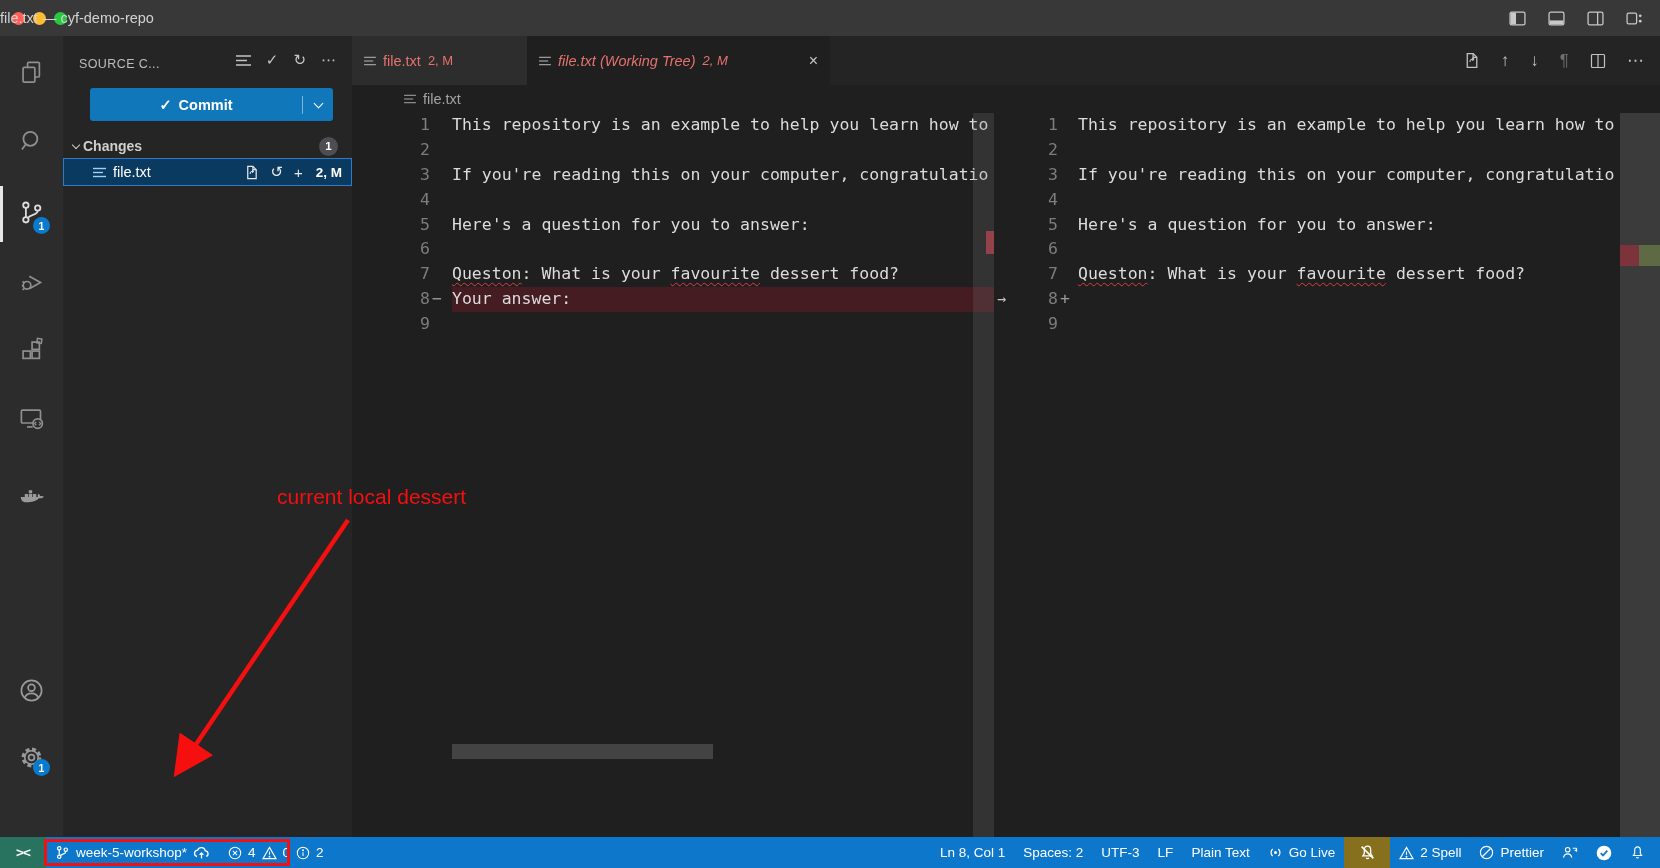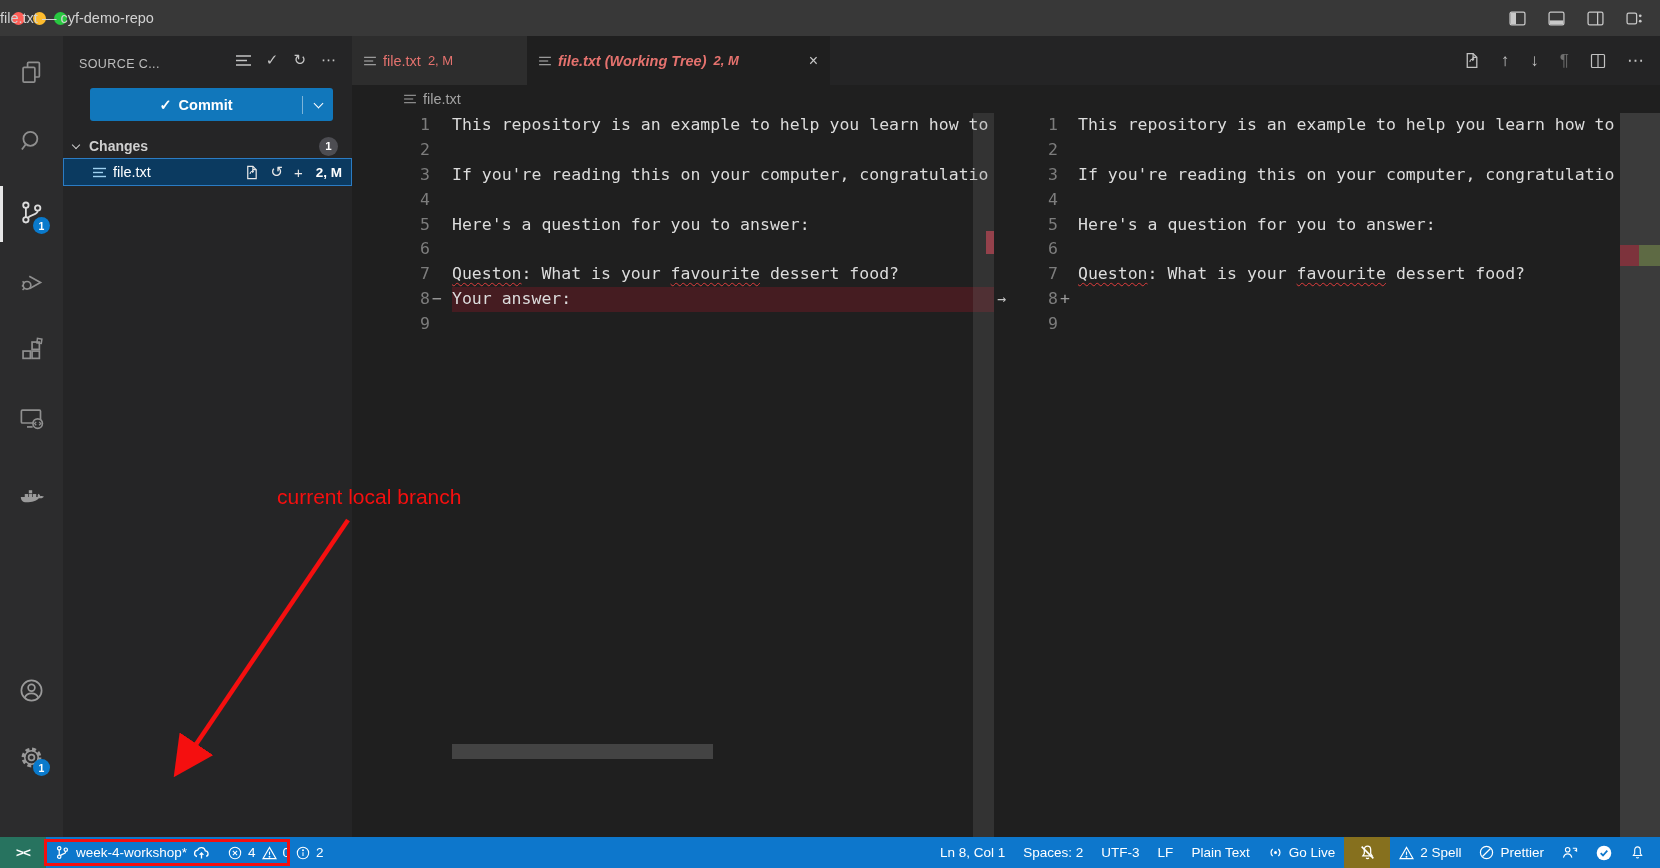--- a/index.html
+++ b/index.html
@@ -37,42 +37,42 @@
     font-family:"Liberation Sans",sans-serif; outline:none; }
   .msg::placeholder { color:#9b9b9b; }
   .commit { margin:14px 19px 0 27px; width:243px; height:33px; background:#1177bb; border-radius:3px;
     color:#fff; display:flex; align-items:center; position:relative; cursor:pointer; }
   .commit-main { flex:1; display:flex; align-items:center; justify-content:center; gap:7px;
     font-size:14.5px; font-weight:600; }
   .commit-sep { width:1px; height:18px; background:rgba(255,255,255,.45); }
   .commit-dd { width:30px; display:flex; align-items:center; justify-content:center; }
   .chev { width:7px; height:7px; border-right:1.6px solid currentColor; border-bottom:1.6px solid currentColor;
     transform:rotate(45deg); margin-top:-3px; }
-  .changes-row { margin-top:13px; height:24px; display:flex; align-items:center; padding:0 14px 0 6px; gap:6px; }
+  .changes-row { margin-top:13px; height:24px; display:flex; align-items:center; padding:0 14px 0 6px; }
   .twisty { width:6px; height:6px; border-right:1.4px solid #ccc; border-bottom:1.4px solid #ccc;
     transform:rotate(45deg); margin:0 4px 2px 4px; }
   .changes-label { font-size:14px; font-weight:700; color:#cfcfcf; }
   .count-badge { margin-left:auto; min-width:19px; height:19px; border-radius:10px; background:#4d4d52;
     color:#fff; font-size:11.5px; font-weight:600; display:flex; align-items:center; justify-content:center; padding:0 5px;}
   .file-row { height:28px; display:flex; align-items:center; background:#0b3a60; outline:1px solid #2b7cc4;
     outline-offset:-1px; padding:0 10px 0 30px; gap:7px; cursor:pointer; }
   .file-row .fname { font-size:14.5px; color:#fff; }
   .file-actions { margin-left:auto; display:flex; align-items:center; gap:11px; color:#e8e8e8; }
   .file-actions .uicon { font-size:15px; }
   .fstatus { font-size:13.5px; font-weight:600; color:#fff; margin-left:2px; }
 
   
   .editor { position:absolute; left:352px; top:36px; right:0; bottom:31px; background:#1f1f1f; }
   .tabbar { position:relative; height:49px; background:#242425; display:flex; }
   .tab { height:49px; display:flex; align-items:center; padding:0 12px; gap:7px; font-size:14.5px; cursor:pointer; }
   .tab .tlabel { color:#e5726e; }
   .tab .tbadge { color:#e5726e; font-size:13px; }
   .tab1 { width:175px; background:#2d2d2d; }
   .tab2 { width:303px; background:#1f1f1f; }
-  .tab2 .tlabel, .tab2 .tbadge { font-style:italic;font-weight:bold; }
+  .tab2 .tlabel, .tab2 .tbadge { font-style:italic; }
   .tab-close { margin-left:auto; color:#c8c8c8; font-size:16px; }
   .editor-actions { position:absolute; right:16px; top:0; height:49px; display:flex; gap:21px;
     align-items:center; color:#c2c2c2; }
   .editor-actions .uicon { font-size:17px; }
   .uicon.dim { color:#6f6f6f; }
   .breadcrumb { height:28px; display:flex; align-items:center; gap:7px; padding-left:52px;
     color:#a3a3a3; font-size:14.5px; }
 
   
   .diff { position:absolute; left:0; top:77px; right:0; bottom:0; display:flex; }
@@ -374,21 +374,21 @@
     <span>&gt;&lt;</span>
   </div>
   <div class="sb-item">
     <svg width="15" height="15" viewBox="0 0 16 16" fill="none" stroke="#fff" stroke-width="1.3">
         <circle cx="4.5" cy="3.5" r="1.8"></circle>
         <circle cx="4.5" cy="12.5" r="1.8"></circle>
         <circle cx="11.5" cy="5" r="1.8"></circle>
         <line x1="4.5" y1="5.3" x2="4.5" y2="10.7"></line>
         <path d="M11.5 6.8 C11.5 9.8 7.5 9.3 5.8 11.2"></path>
       </svg>
-    <span>week-4-workshop*</span>
+    <span>week-5-workshop*</span>
     <svg width="17" height="15" viewBox="0 0 17 15" fill="none" stroke="#fff" stroke-width="1.3">
         <path d="M4 11.5 A3.2 3.2 0 0 1 4.6 5.2 A4 4 0 0 1 12.3 5.8 A2.9 2.9 0 0 1 13.2 11.4"></path>
         <path d="M8.5 13.5 V8.2 M6.6 9.9 L8.5 8 L10.4 9.9"></path>
       </svg>
   </div>
   <div class="sb-item">
     <svg width="14" height="14" viewBox="0 0 16 16" fill="none" stroke="#fff" stroke-width="1.2">
         <circle cx="8" cy="8" r="6.5"></circle>
         <line x1="5.6" y1="5.6" x2="10.4" y2="10.4"></line>
         <line x1="10.4" y1="5.6" x2="5.6" y2="10.4"></line>
@@ -468,21 +468,21 @@
     </div>
     <div class="sb-item">
       <svg width="15" height="15" viewBox="0 0 16 16" fill="none" stroke="#fff" stroke-width="1.2">
           <path d="M8 2 C6 2 5 3.5 5 5.5 L5 9 L3.6 11.2 H12.4 L11 9 L11 5.5 C11 3.5 10 2 8 2 Z"></path>
           <path d="M6.8 13 a1.3 1.3 0 0 0 2.4 0"></path>
         </svg>
     </div>
   </div>
 </div>
 
-<div class="ann-label">current local branch</div>
+<div class="ann-label">current local dessert</div>
 <svg class="ann-svg">
   <defs>
       <marker id="ah" markerWidth="9" markerHeight="9" refX="6.5" refY="4.5" orient="auto">
         <polygon points="0,0 9,4.5 0,9" fill="#f50f0f"></polygon>
       </marker>
     </defs>
   <line x1="348" y1="520" x2="180" y2="768" stroke="#f50f0f" stroke-width="4.5" marker-end="url(#ah)"></line>
 </svg>
 <div class="ann-box"></div>
 

